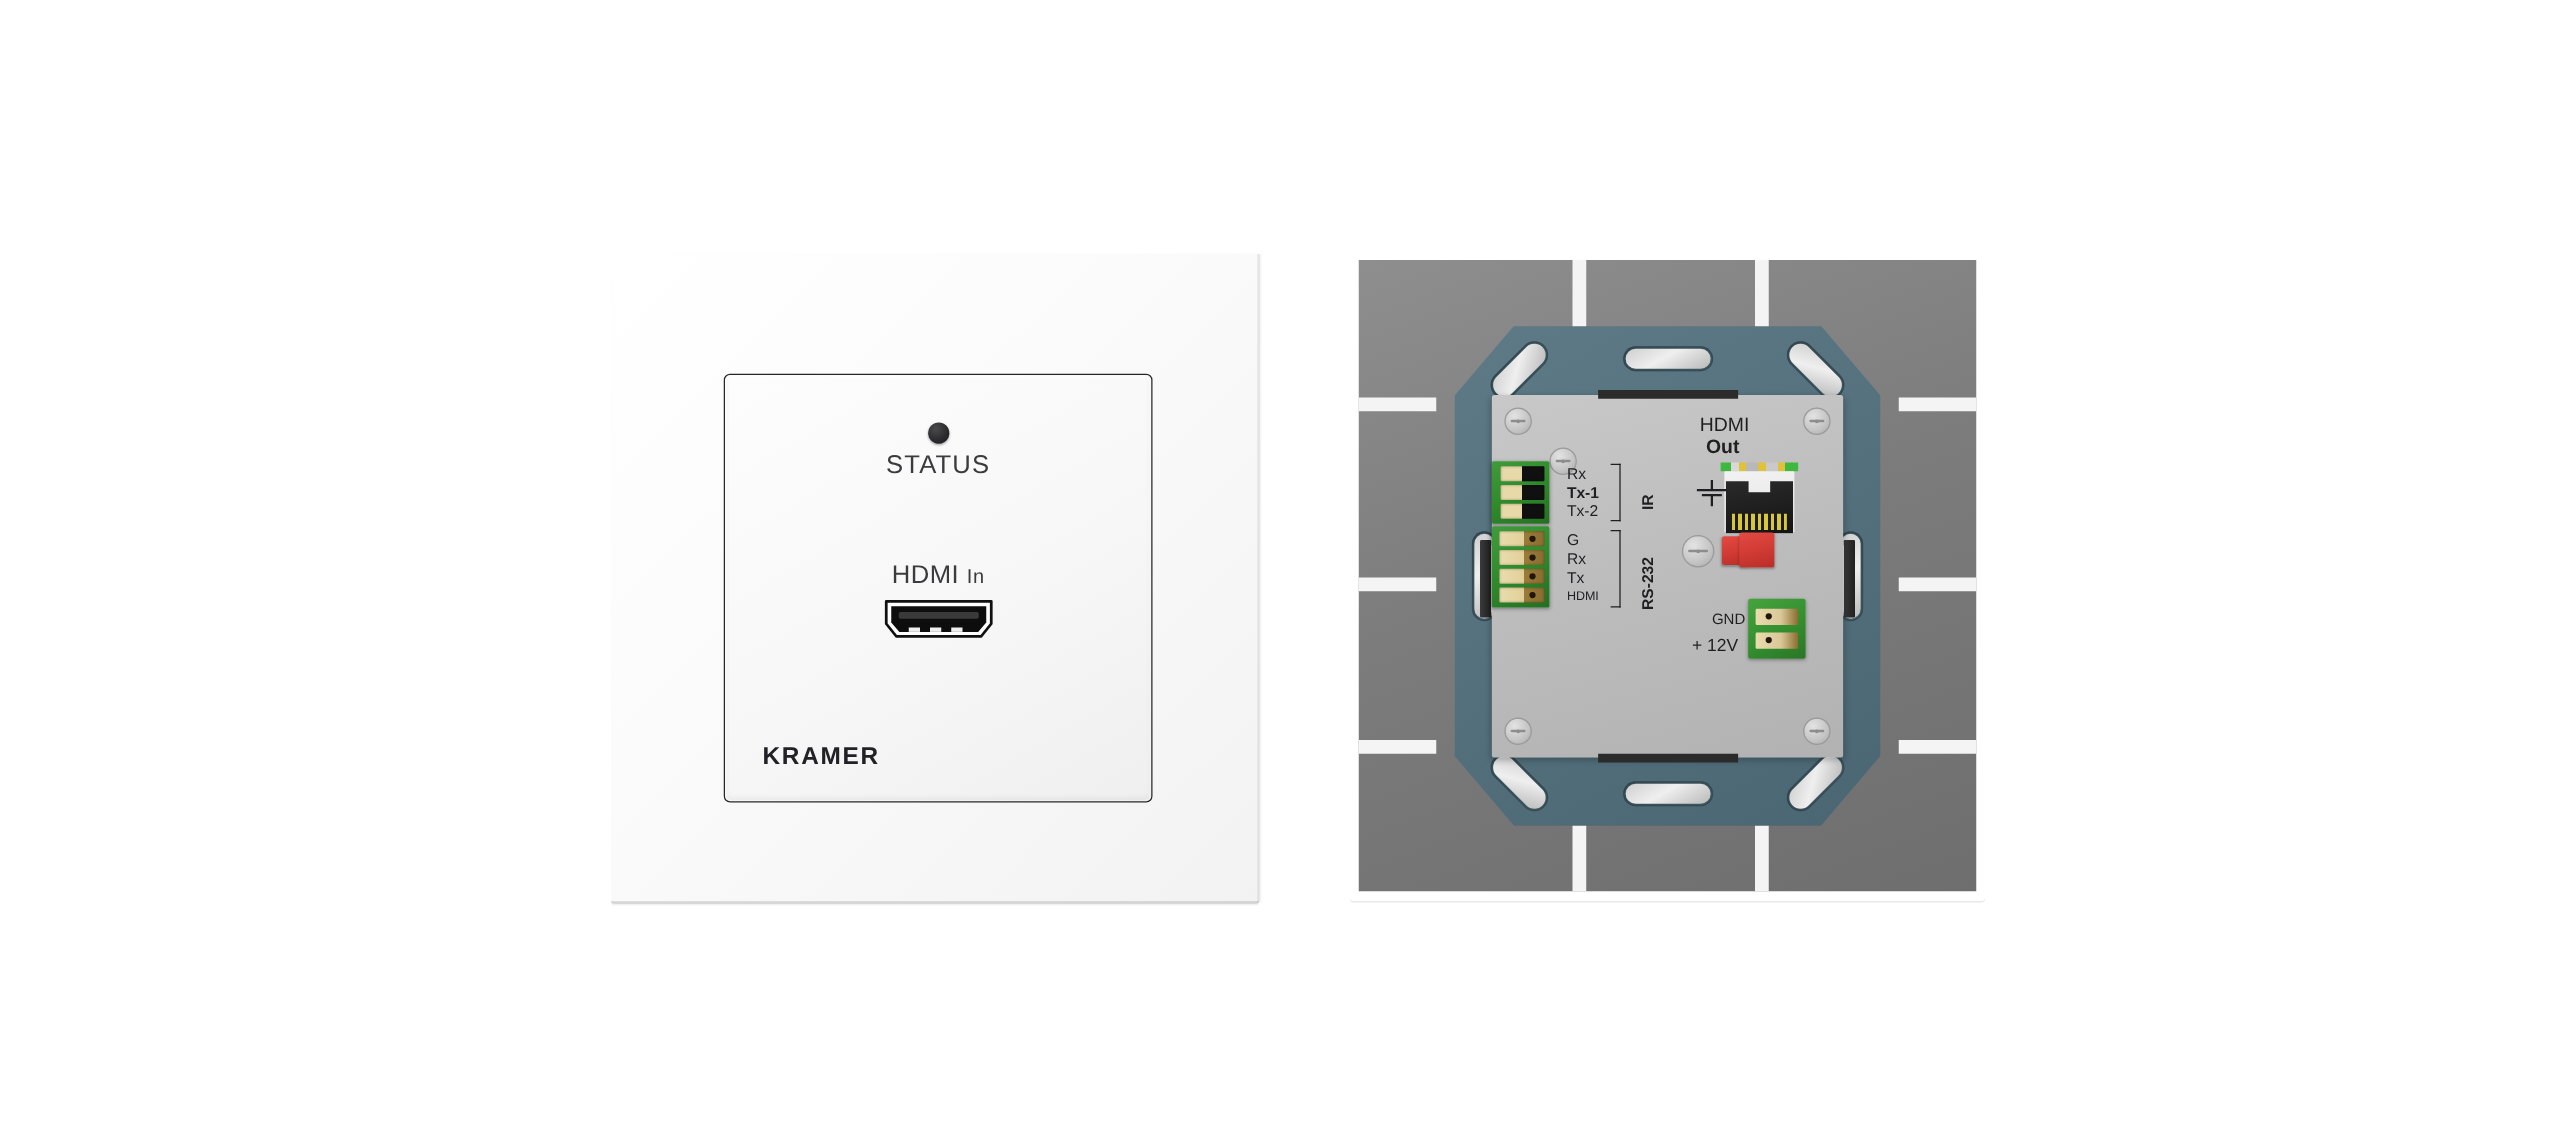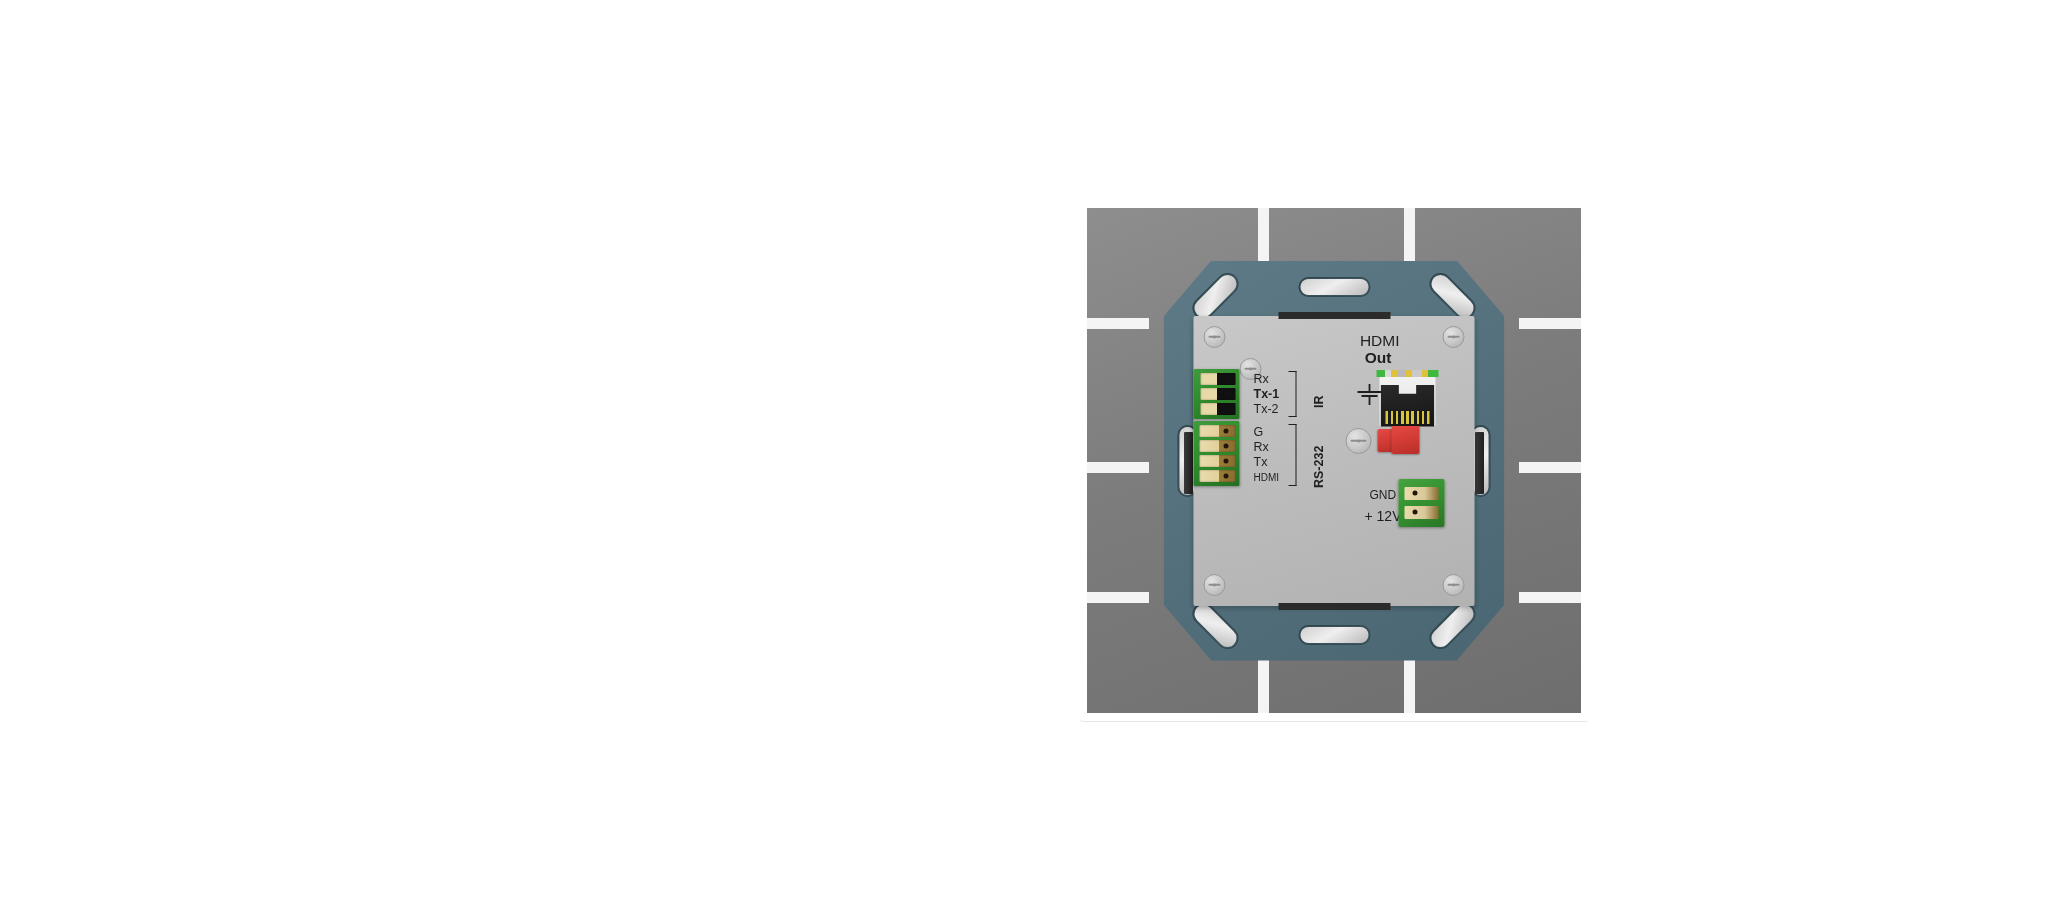--- a/index.html
+++ b/index.html
@@ -202,20 +202,46 @@
     position:absolute;
     background: linear-gradient(to right,#f0f0f0,#d2d2d2,#ececec);
     border-radius:1px;
   }
 </style>
 </head>
 <body>
 
 <div class="stage">
 
+  <div class="front-plate">
+
+    <div class="front-inner">
+      <div class="front-inner-hl"></div>
+
+      <div class="status-led"></div>
+      <div class="status-label">STATUS</div>
+
+      <div class="hdmi-label">
+        <span>HDMI</span><span>&nbsp;</span><span class="sc">In</span>
+      </div>
+
+      <div class="hdmi-port">
+        <svg width="90" height="35" viewBox="0 0 90 35">
+          <path d="M3 3 H87 V21 L79 31 H11 L3 21 Z" fill="#ffffff" stroke="#111" stroke-width="2.2" stroke-linejoin="round"></path>
+          <path d="M7 7 H83 V20 L76.5 27.5 H13.5 L7 20 Z" fill="#0d0d0d"></path>
+          <rect x="13" y="11.5" width="64" height="5.5" rx="1.4" fill="#3a3a3a"></rect>
+          <rect x="21" y="24" width="9" height="3.5" fill="#efefef"></rect>
+          <rect x="38" y="24" width="9" height="3.5" fill="#efefef"></rect>
+          <rect x="55" y="24" width="9" height="3.5" fill="#efefef"></rect>
+        </svg>
+      </div>
+
+      <div class="kramer-logo">KRAMER</div>
+    </div>
+  </div>
 
   <div class="rear">
     <div class="rear-frame"></div>
     <div class="rear-cavity"></div>
 
     <div class="rib rib-v" style="left:178px; top:8px; height:62px;"></div>
     <div class="rib rib-v" style="left:324px; top:8px; height:62px;"></div>
     <div class="rib rib-v" style="left:178px; bottom:8px; height:62px;"></div>
     <div class="rib rib-v" style="left:324px; bottom:8px; height:62px;"></div>
     <div class="rib rib-h" style="top:118px; left:7px; width:62px;"></div>
@@ -299,21 +325,21 @@
           <line x1="6" y1="14" x2="22" y2="14" stroke="#1f1f22" stroke-width="1.8"></line>
           <line x1="14" y1="14" x2="14" y2="23" stroke="#1f1f22" stroke-width="1.8"></line>
         </svg>
       </div>
 
       <div class="screw screw-dots" style="left:152px; top:112px; width:26px; height:26px;"></div>
       <div class="red-comp" style="left:184px; top:113px; width:22px; height:23px;"></div>
       <div class="red-comp" style="left:198px; top:110px; width:28px; height:28px;"></div>
 
       <div class="lbl" style="left:176px; top:172px; font-size:12px;">GND</div>
-      <div class="lbl" style="left:160px; top:192px; font-size:14px;margin-left:11px;">+ 12V</div>
+      <div class="lbl" style="left:160px; top:192px; font-size:14px;">+ 12V</div>
 
       <div class="pwr-block" style="left:205px; top:163px; width:46px; height:48px;">
         <div class="pwr-pin" style="left:6px; top:8px;"></div>
         <div class="pwr-pin" style="left:6px; top:27px;"></div>
       </div>
 
     </div>
   </div>
 
 </div>

